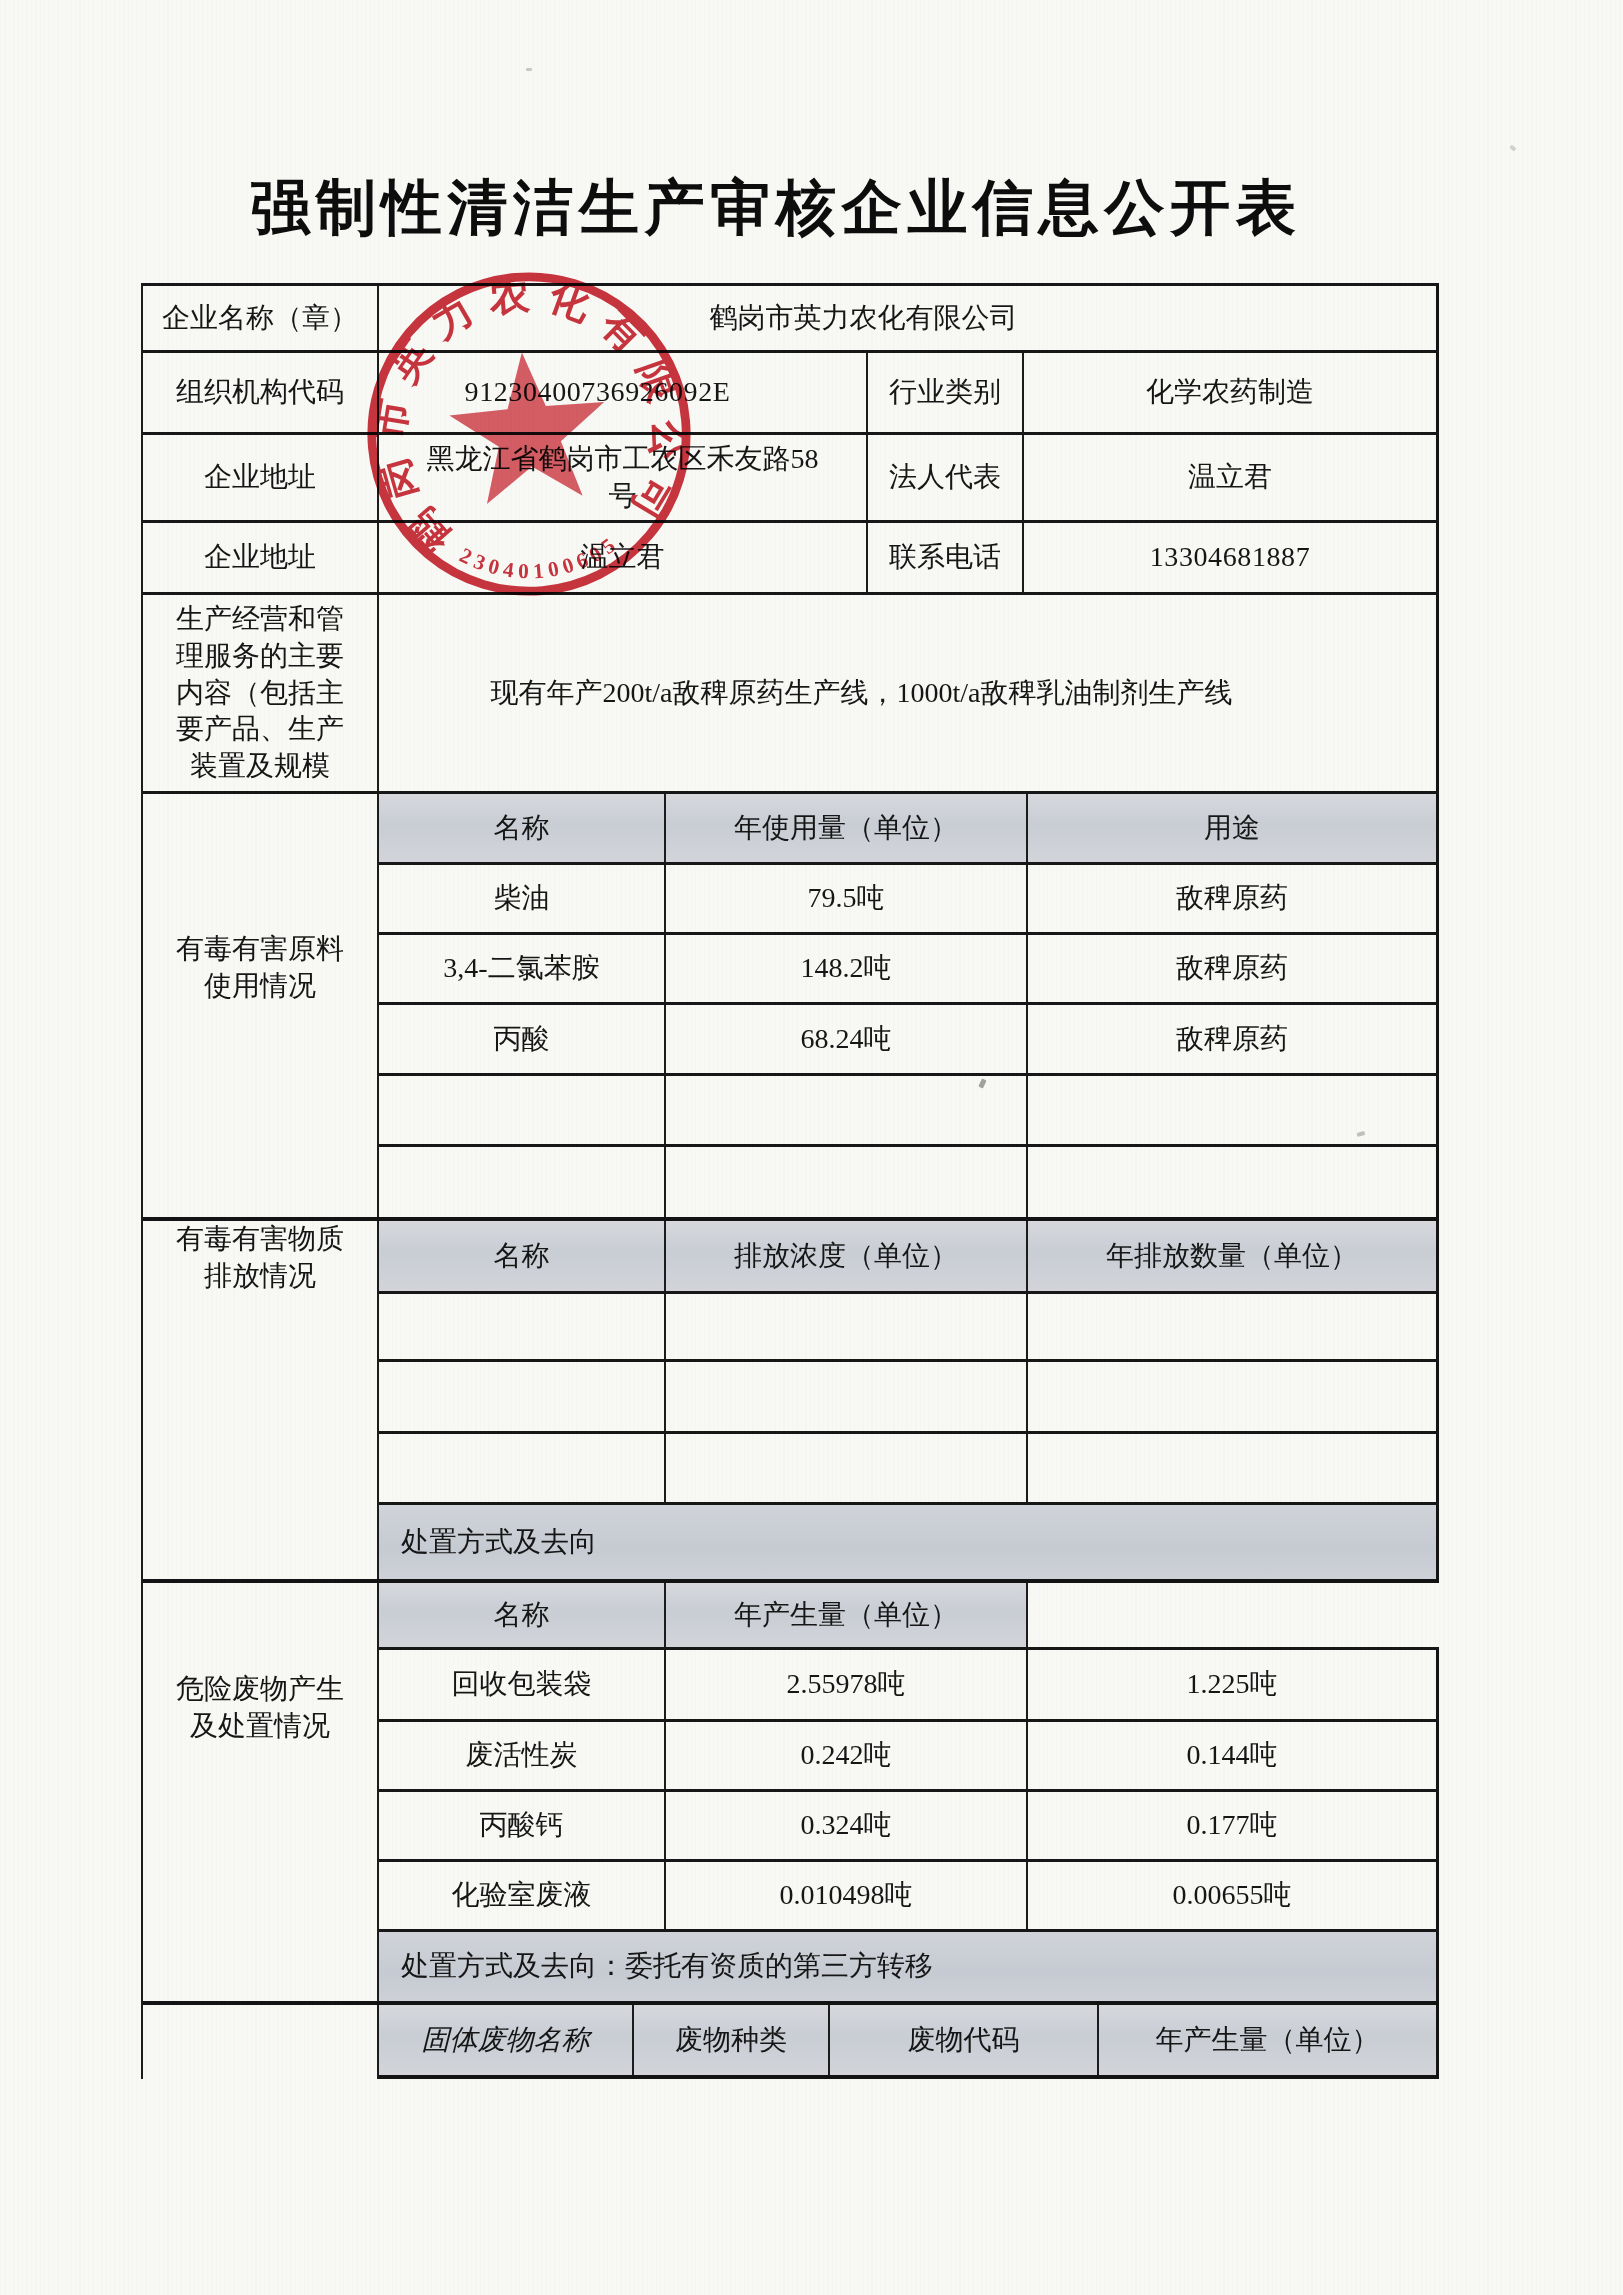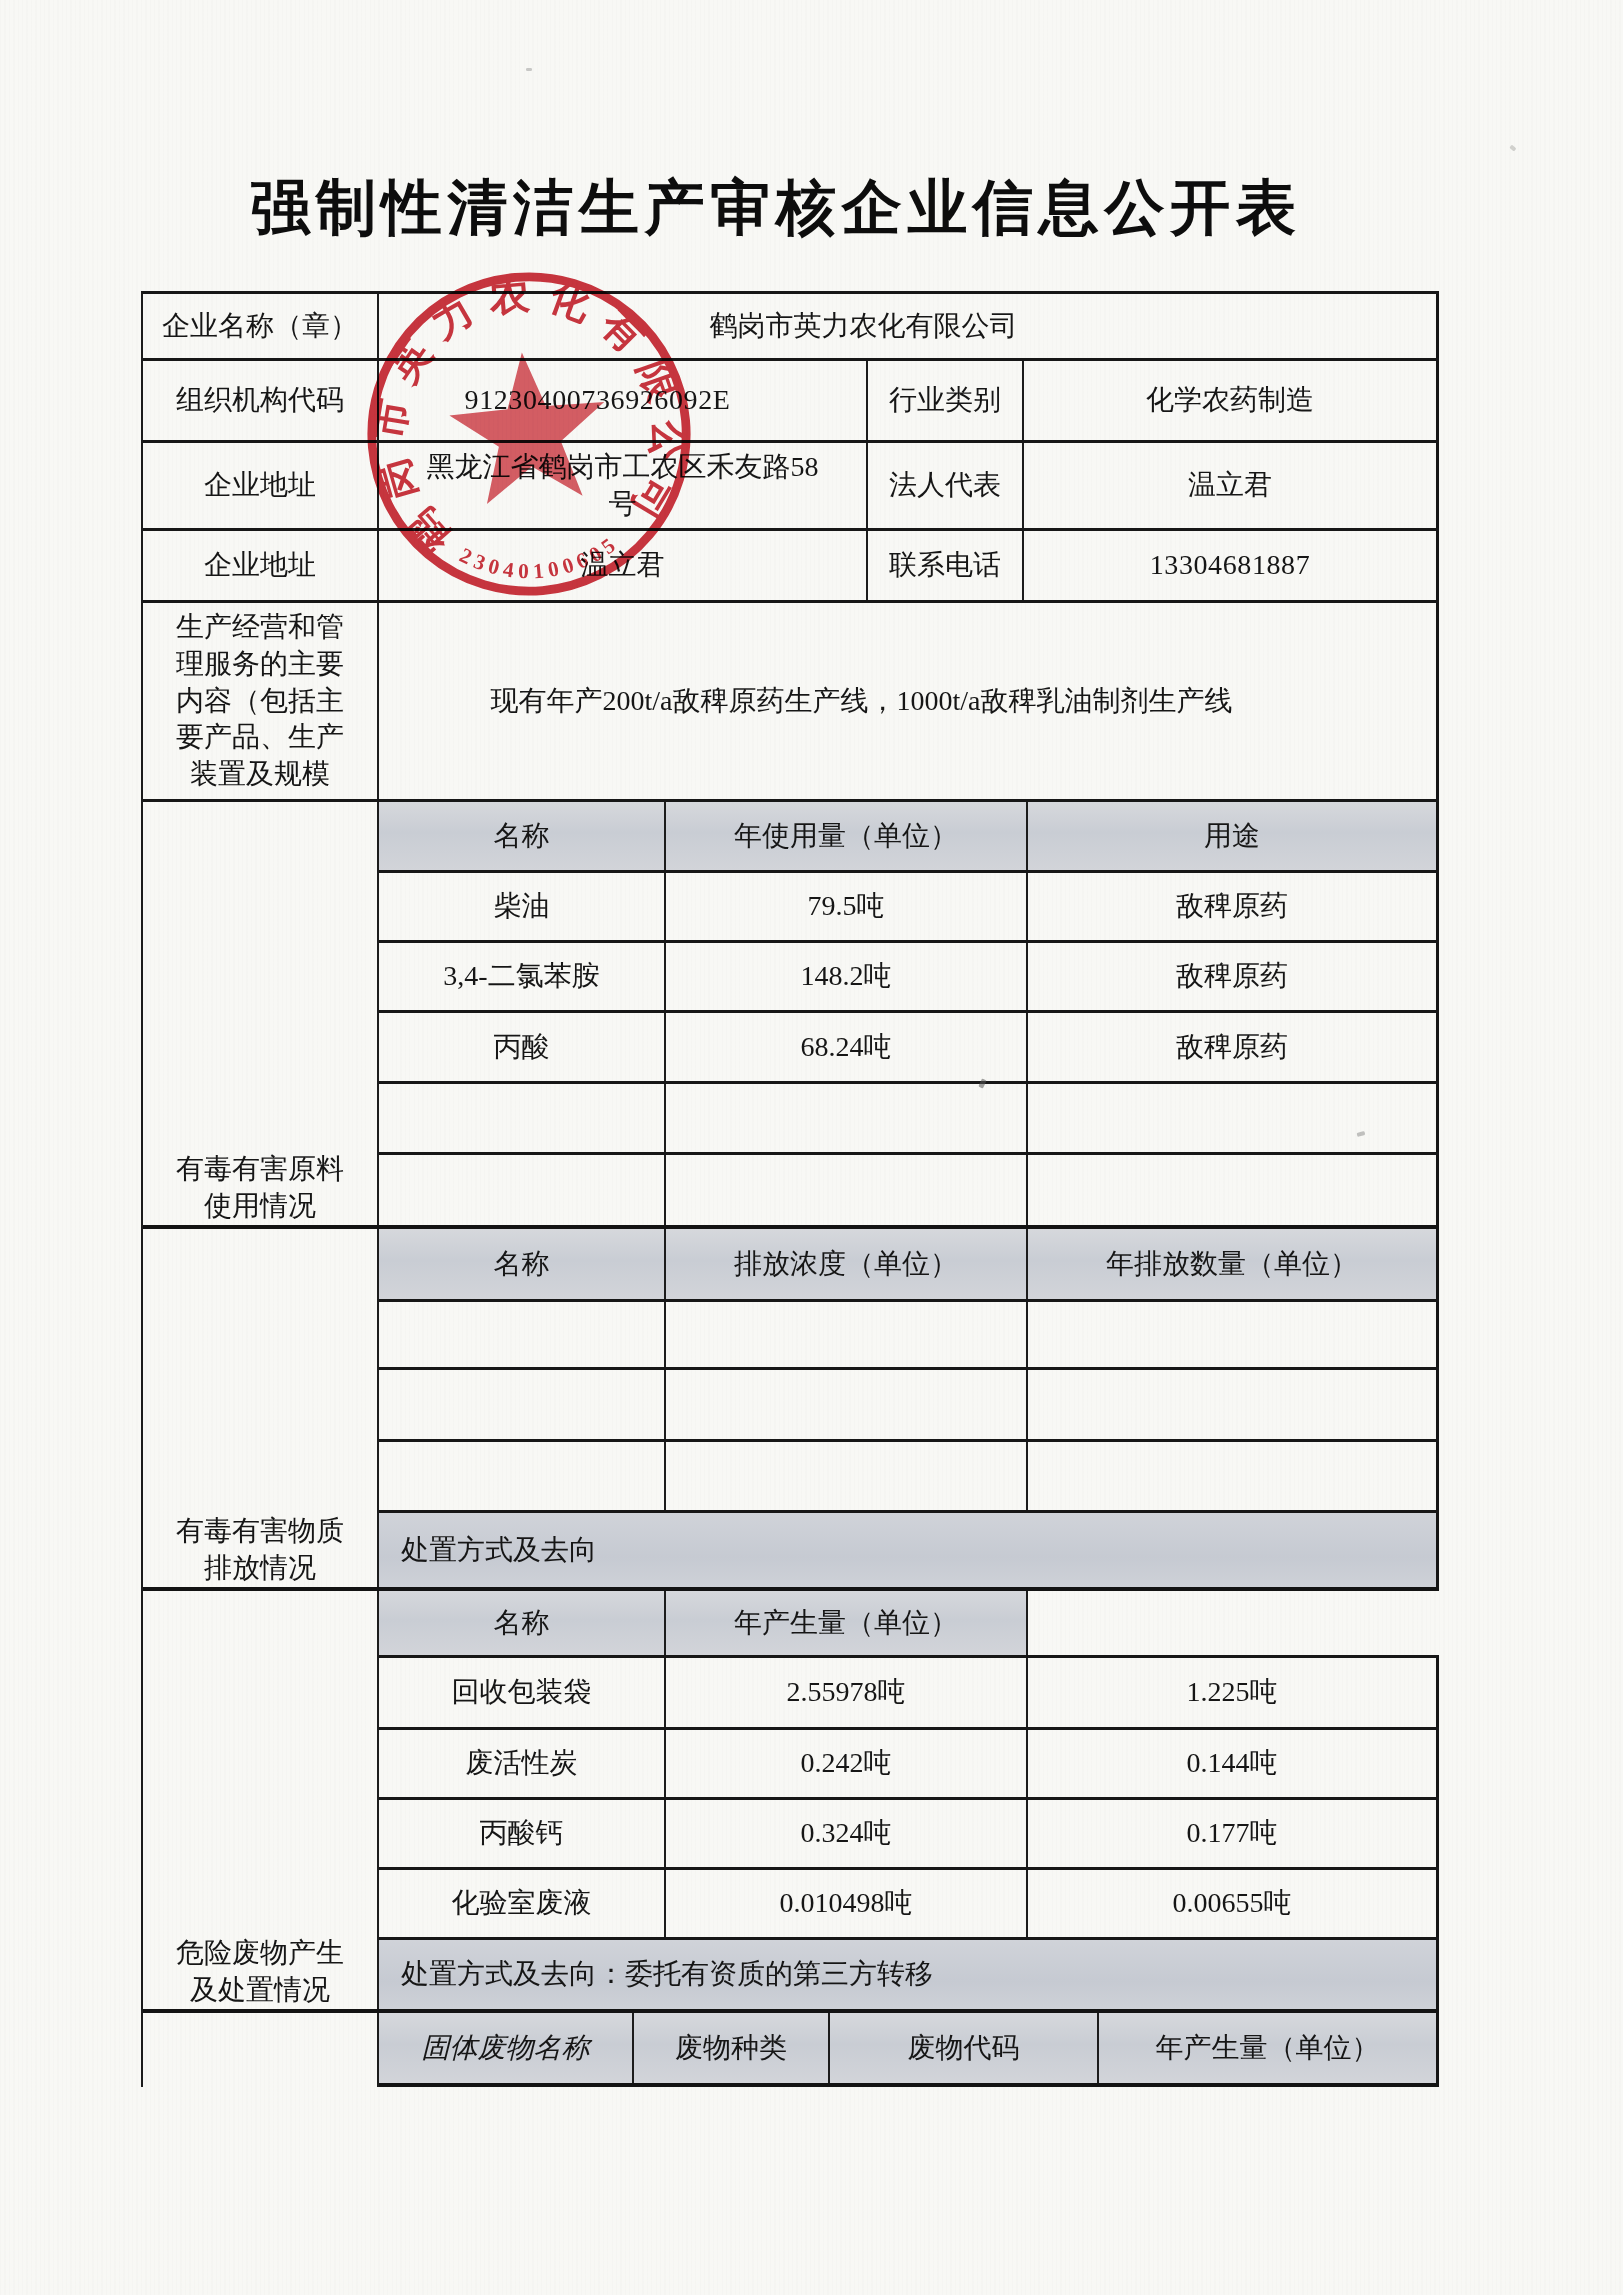--- a/index.html
+++ b/index.html
@@ -12,21 +12,21 @@
     color:#161616;
     background-image:repeating-linear-gradient(90deg,rgba(0,0,0,.012) 0 1.3px,rgba(255,255,255,0) 1.3px 4.4px);
   }
   .title{
     position:absolute;left:0;top:168px;width:1552px;
     margin:0;text-align:center;
     font-size:60px;font-weight:bold;letter-spacing:5.7px;
     color:#0d0d0d;
   }
   .tbl{
-    position:absolute;left:141px;top:291px;width:1298px;
+    position:absolute;left:141px;top:283px;width:1298px;
     border-left:2.5px solid #1c1c1c;border-top:3.1px solid #171717;
     box-sizing:border-box;
     font-size:28px;
   }
   .row{display:flex;border-bottom:3.1px solid #171717;box-sizing:border-box;}
   .cell{
     border-right:2.5px solid #1c1c1c;box-sizing:border-box;
     display:flex;align-items:center;justify-content:center;
     text-align:center;line-height:1.3;
   }
@@ -37,21 +37,21 @@
   .c-al2{width:156px;}
   .c-1{width:287px;}
   .c-2{width:362px;}
   .c-e1{width:255px;font-style:italic;}
   .c-e2{width:196px;}
   .c-e3{width:269px;}
   .sec{display:flex;border-bottom:4.4px solid #131313;box-sizing:border-box;}
   .sec.open{border-bottom:none;}
   .seclabel{
     width:236px;border-right:2.5px solid #1c1c1c;box-sizing:border-box;
-    display:flex;align-items:flex-end;justify-content:center;text-align:center;
+    display:flex;align-items:flex-start;justify-content:center;text-align:center;
   }
   .secbody{flex:1;display:flex;flex-direction:column;}
   .secbody .row:last-child{border-bottom:none;}
   .gray{background:linear-gradient(180deg,#d6d8dc 0%,#c9cdd4 45%,#d2d4d9 100%);}
   .gray2{background:linear-gradient(180deg,#d0d3d9 0%,#c6cad2 60%,#ced1d7 100%);}
   .leftal{justify-content:flex-start;text-align:left;padding-left:22px;}
   .wrap6{display:inline-block;max-width:173px;line-height:1.32;}
   .wrapaddr{display:inline-block;max-width:405px;line-height:1.3;}
   .shiftl1{padding-right:88px;}
   .shiftl2{padding-right:50px;}

